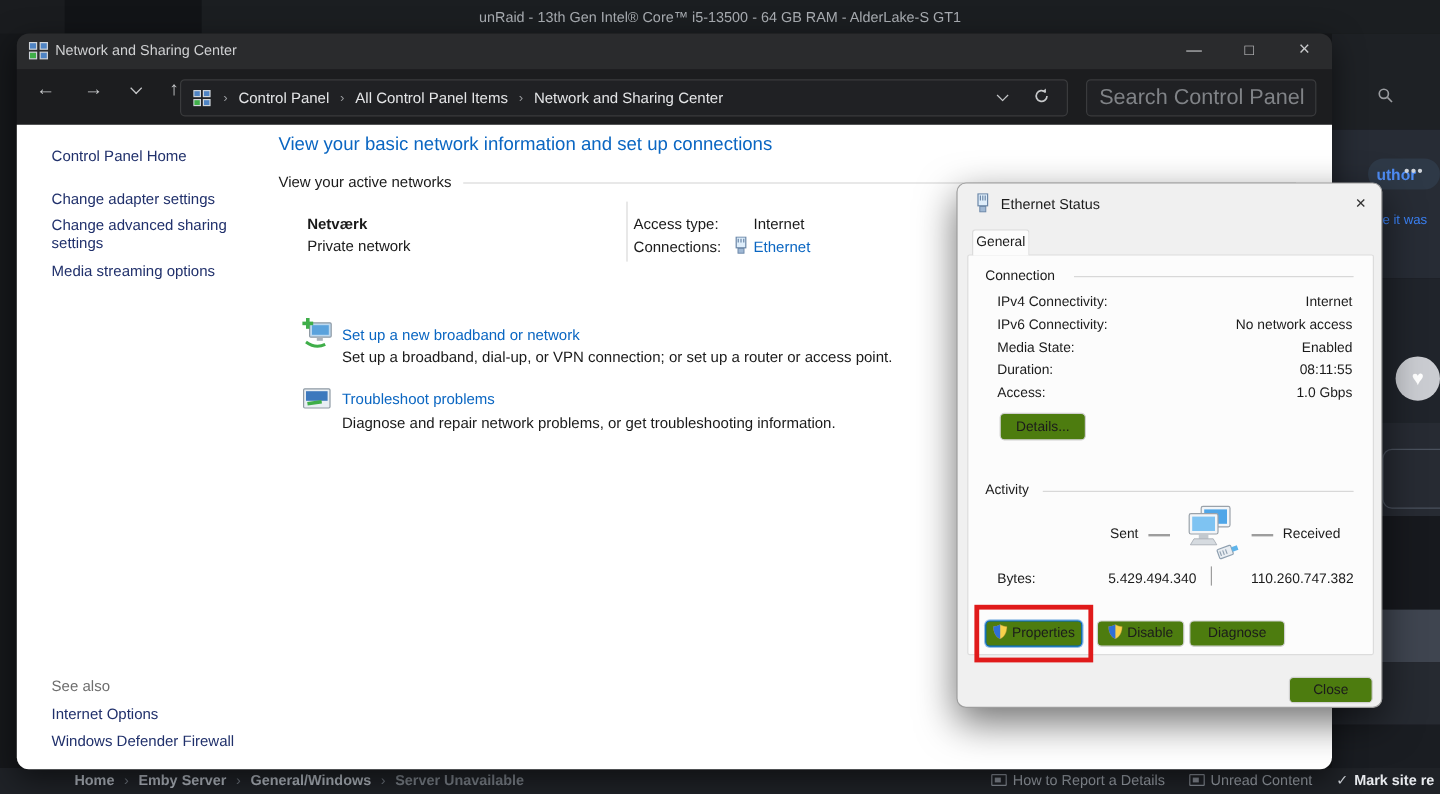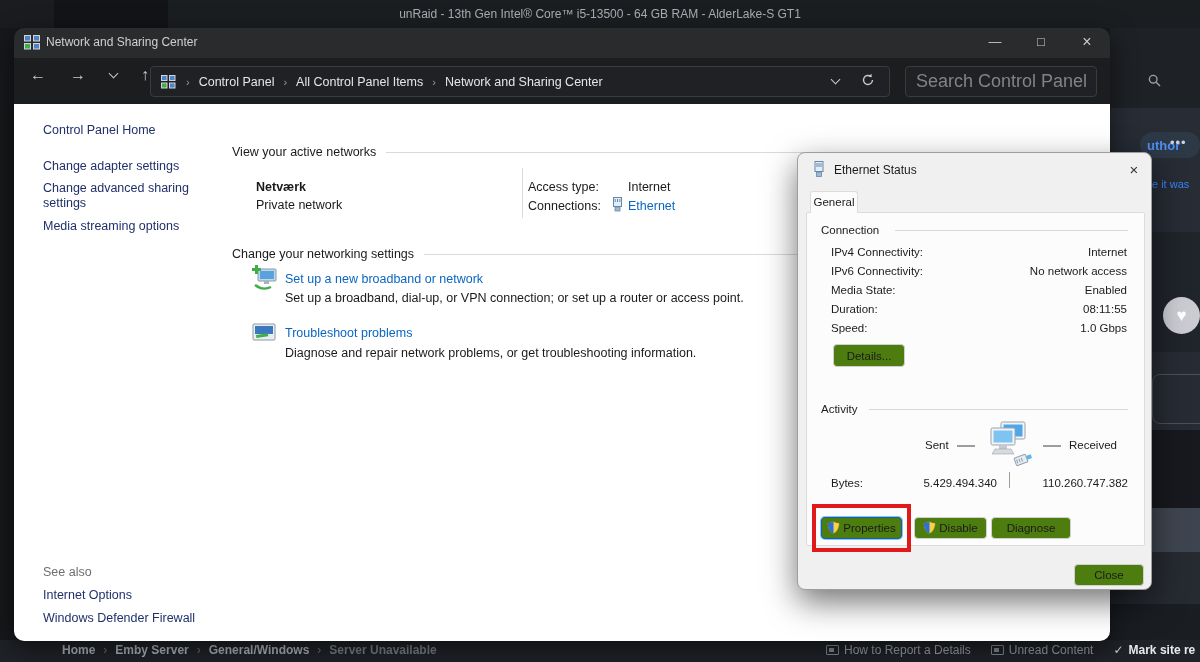--- a/index.html
+++ b/index.html
@@ -210,20 +210,21 @@
   <div class="abs content">
 
     <div class="side-item" style="top:19px;">Control Panel Home</div>
     <div class="side-item" style="top:55px;">Change adapter settings</div>
     <div class="side-item" style="top:77px;width:150px;">Change advanced sharing settings</div>
     <div class="side-item" style="top:115px;">Media streaming options</div>
     <div class="side-item side-gray" style="top:461px;">See also</div>
     <div class="side-item" style="top:484px;">Internet Options</div>
     <div class="side-item" style="top:507px;">Windows Defender Firewall</div>
 
+    <div class="abs mh">View your basic network information and set up connections</div>
 
     <div class="secrow" style="top:41px;">
       <span>View your active networks</span>
       <span class="rule"></span>
     </div>
 
     <div class="abs netname">Netværk</div>
     <div class="abs nettype">Private network</div>
     <div class="abs vdivider"></div>
 
@@ -234,24 +235,20 @@
       <svg width="11" height="15" viewBox="0 0 11 15">
         <rect x="1.5" y="0.5" width="8" height="9" fill="#dfeefb" stroke="#6b87a8"></rect>
         <rect x="3" y="10" width="5" height="4" fill="#9fb8d4" stroke="#6b87a8" stroke-width="0.8"></rect>
         <line x1="3.2" y1="2" x2="3.2" y2="5" stroke="#6b87a8"></line>
         <line x1="5.5" y1="2" x2="5.5" y2="5" stroke="#6b87a8"></line>
         <line x1="7.8" y1="2" x2="7.8" y2="5" stroke="#6b87a8"></line>
       </svg>
     </span>
     <div class="acc-label link" style="left:614px;top:95px;">Ethernet</div>
 
-    <div class="secrow" style="top:143px;">
-      <span>Change your networking settings</span>
-      <span class="rule"></span>
-    </div>
 
     <span class="task-ic" style="left:237px;top:161px;">
       <svg width="27" height="27" viewBox="0 0 27 27">
         <rect x="7" y="4" width="18" height="12" rx="1" fill="#bcd9f0" stroke="#8f9aa4"></rect>
         <rect x="9" y="6" width="14" height="8" fill="#5aa2dc"></rect>
         <rect x="13" y="16" width="5" height="3" fill="#aab2ba"></rect>
         <rect x="1" y="3" width="9" height="3" fill="#3fae49"></rect>
         <rect x="4" y="0" width="3" height="9" fill="#3fae49"></rect>
         <path d="M4 20 q8 6 16 2" fill="none" stroke="#3fae49" stroke-width="2.4"></path>
       </svg>
@@ -299,21 +296,21 @@
       </div>
       <div class="drow" style="top:71px;">
         <span>Media State:</span>
         <span class="dvalue">Enabled</span>
       </div>
       <div class="drow" style="top:90px;">
         <span>Duration:</span>
         <span class="dvalue">08:11:55</span>
       </div>
       <div class="drow" style="top:109px;">
-        <span>Speed:</span>
+        <span>Access:</span>
         <span class="dvalue">1.0 Gbps</span>
       </div>
 
       <button class="btn" style="left:26px;top:131px;width:72px;height:23px;">
         <span>Details...</span>
       </button>
 
       <div class="grp-label" style="left:14px;top:190px;">Activity</div>
       <div class="grp-line" style="left:62px;top:196px;width:259px;"></div>
 

